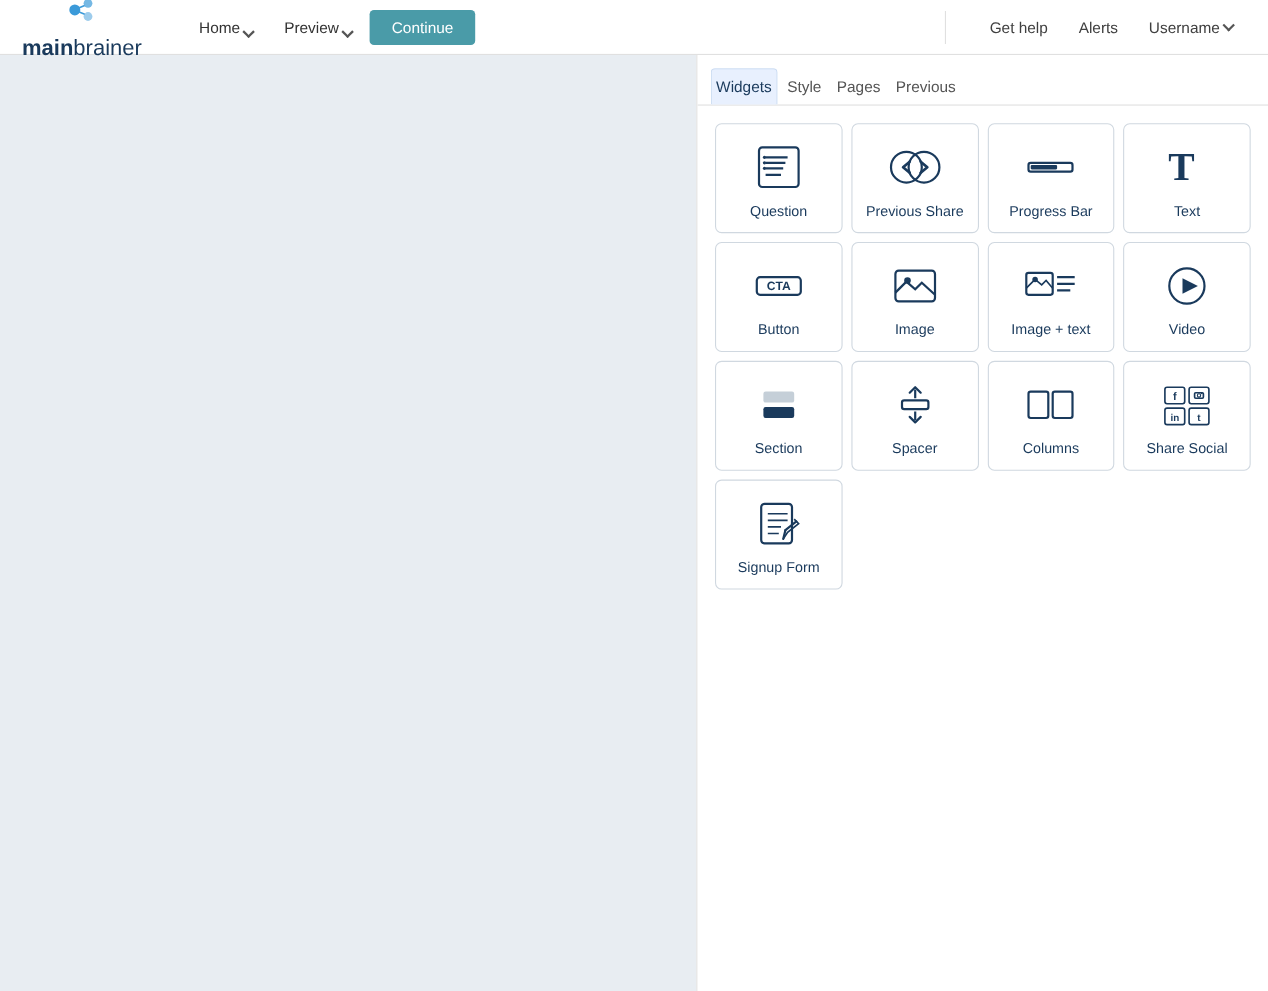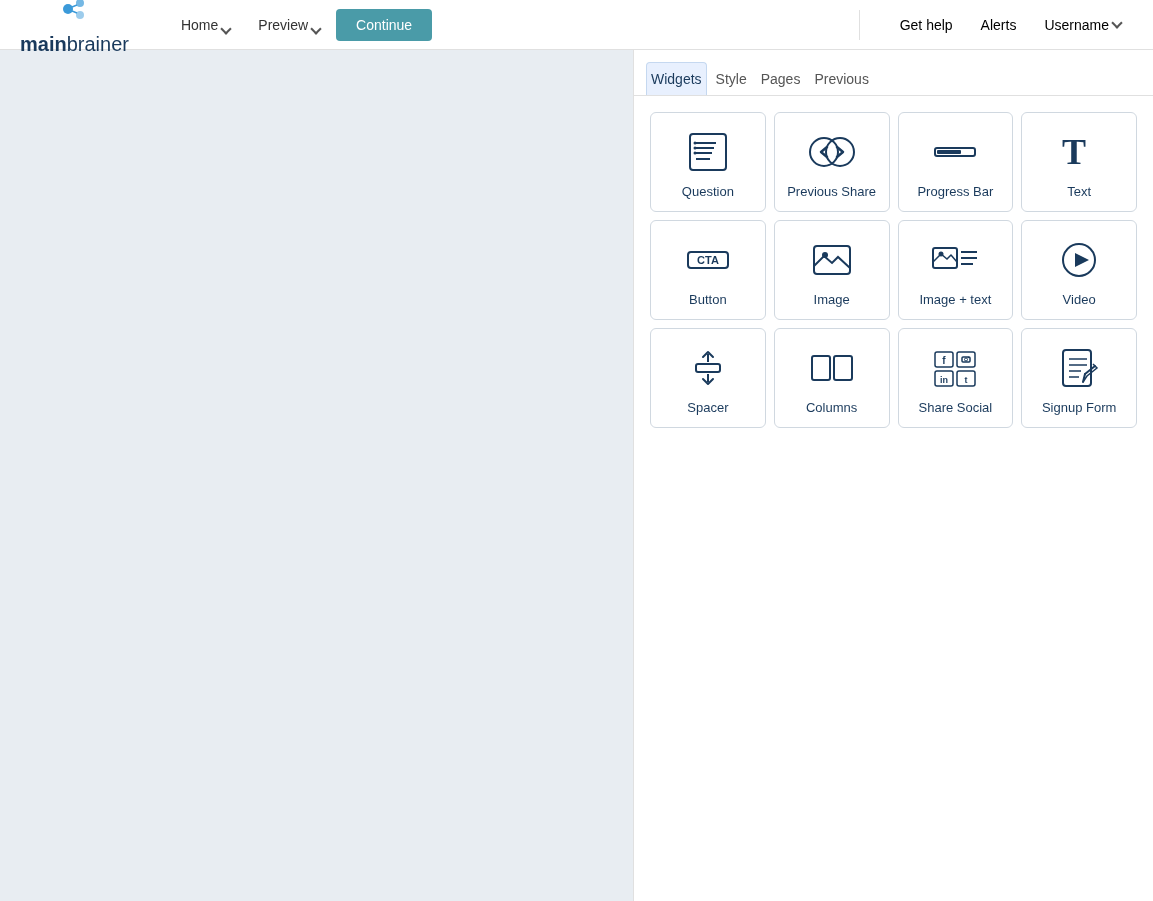--- a/index.html
+++ b/index.html
@@ -72,21 +72,21 @@
       height: 30px;
       background: #e0e0e0;
       margin: 0 8px;
     }
     .header-right-btn {
       padding: 6px 12px;
       border: none;
       background: none;
       cursor: pointer;
       font-size: 14px;
-      color: #000000;
+      color: #404040;
       border-radius: 4px;
       display: flex;
       align-items: center;
       gap: 4px;
     }
 
     
     .main-layout {
       display: flex;
       height: calc(100vh - 50px);
@@ -321,20 +321,29 @@
       <div class="widget-card">
         <div class="widget-icon">
           <svg width="44" height="44" viewBox="0 0 44 44" fill="none">
             <circle cx="22" cy="22" r="16" stroke="#1a3a5c" stroke-width="2" fill="none"></circle>
             <polygon points="18,15 18,29 32,22" fill="#1a3a5c"></polygon>
           </svg>
         </div>
         <span class="widget-label">Video</span>
       </div>
 
+      <div class="widget-card">
+        <div class="widget-icon">
+          <svg width="44" height="44" viewBox="0 0 44 44" fill="none">
+            <rect x="8" y="10" width="28" height="10" rx="2" fill="#c5cfd8"></rect>
+            <rect x="8" y="24" width="28" height="10" rx="2" fill="#1a3a5c"></rect>
+          </svg>
+        </div>
+        <span class="widget-label">Section</span>
+      </div>
 
       <div class="widget-card">
         <div class="widget-icon">
           <svg width="44" height="44" viewBox="0 0 44 44" fill="none">
             <rect x="10" y="18" width="24" height="8" rx="2" stroke="#1a3a5c" stroke-width="2" fill="none"></rect>
             <line x1="22" y1="8" x2="22" y2="16" stroke="#1a3a5c" stroke-width="2"></line>
             <polyline points="17,11 22,6 27,11" stroke="#1a3a5c" stroke-width="2" fill="none" stroke-linecap="round" stroke-linejoin="round"></polyline>
             <line x1="22" y1="28" x2="22" y2="36" stroke="#1a3a5c" stroke-width="2"></line>
             <polyline points="17,33 22,38 27,33" stroke="#1a3a5c" stroke-width="2" fill="none" stroke-linecap="round" stroke-linejoin="round"></polyline>
           </svg>

